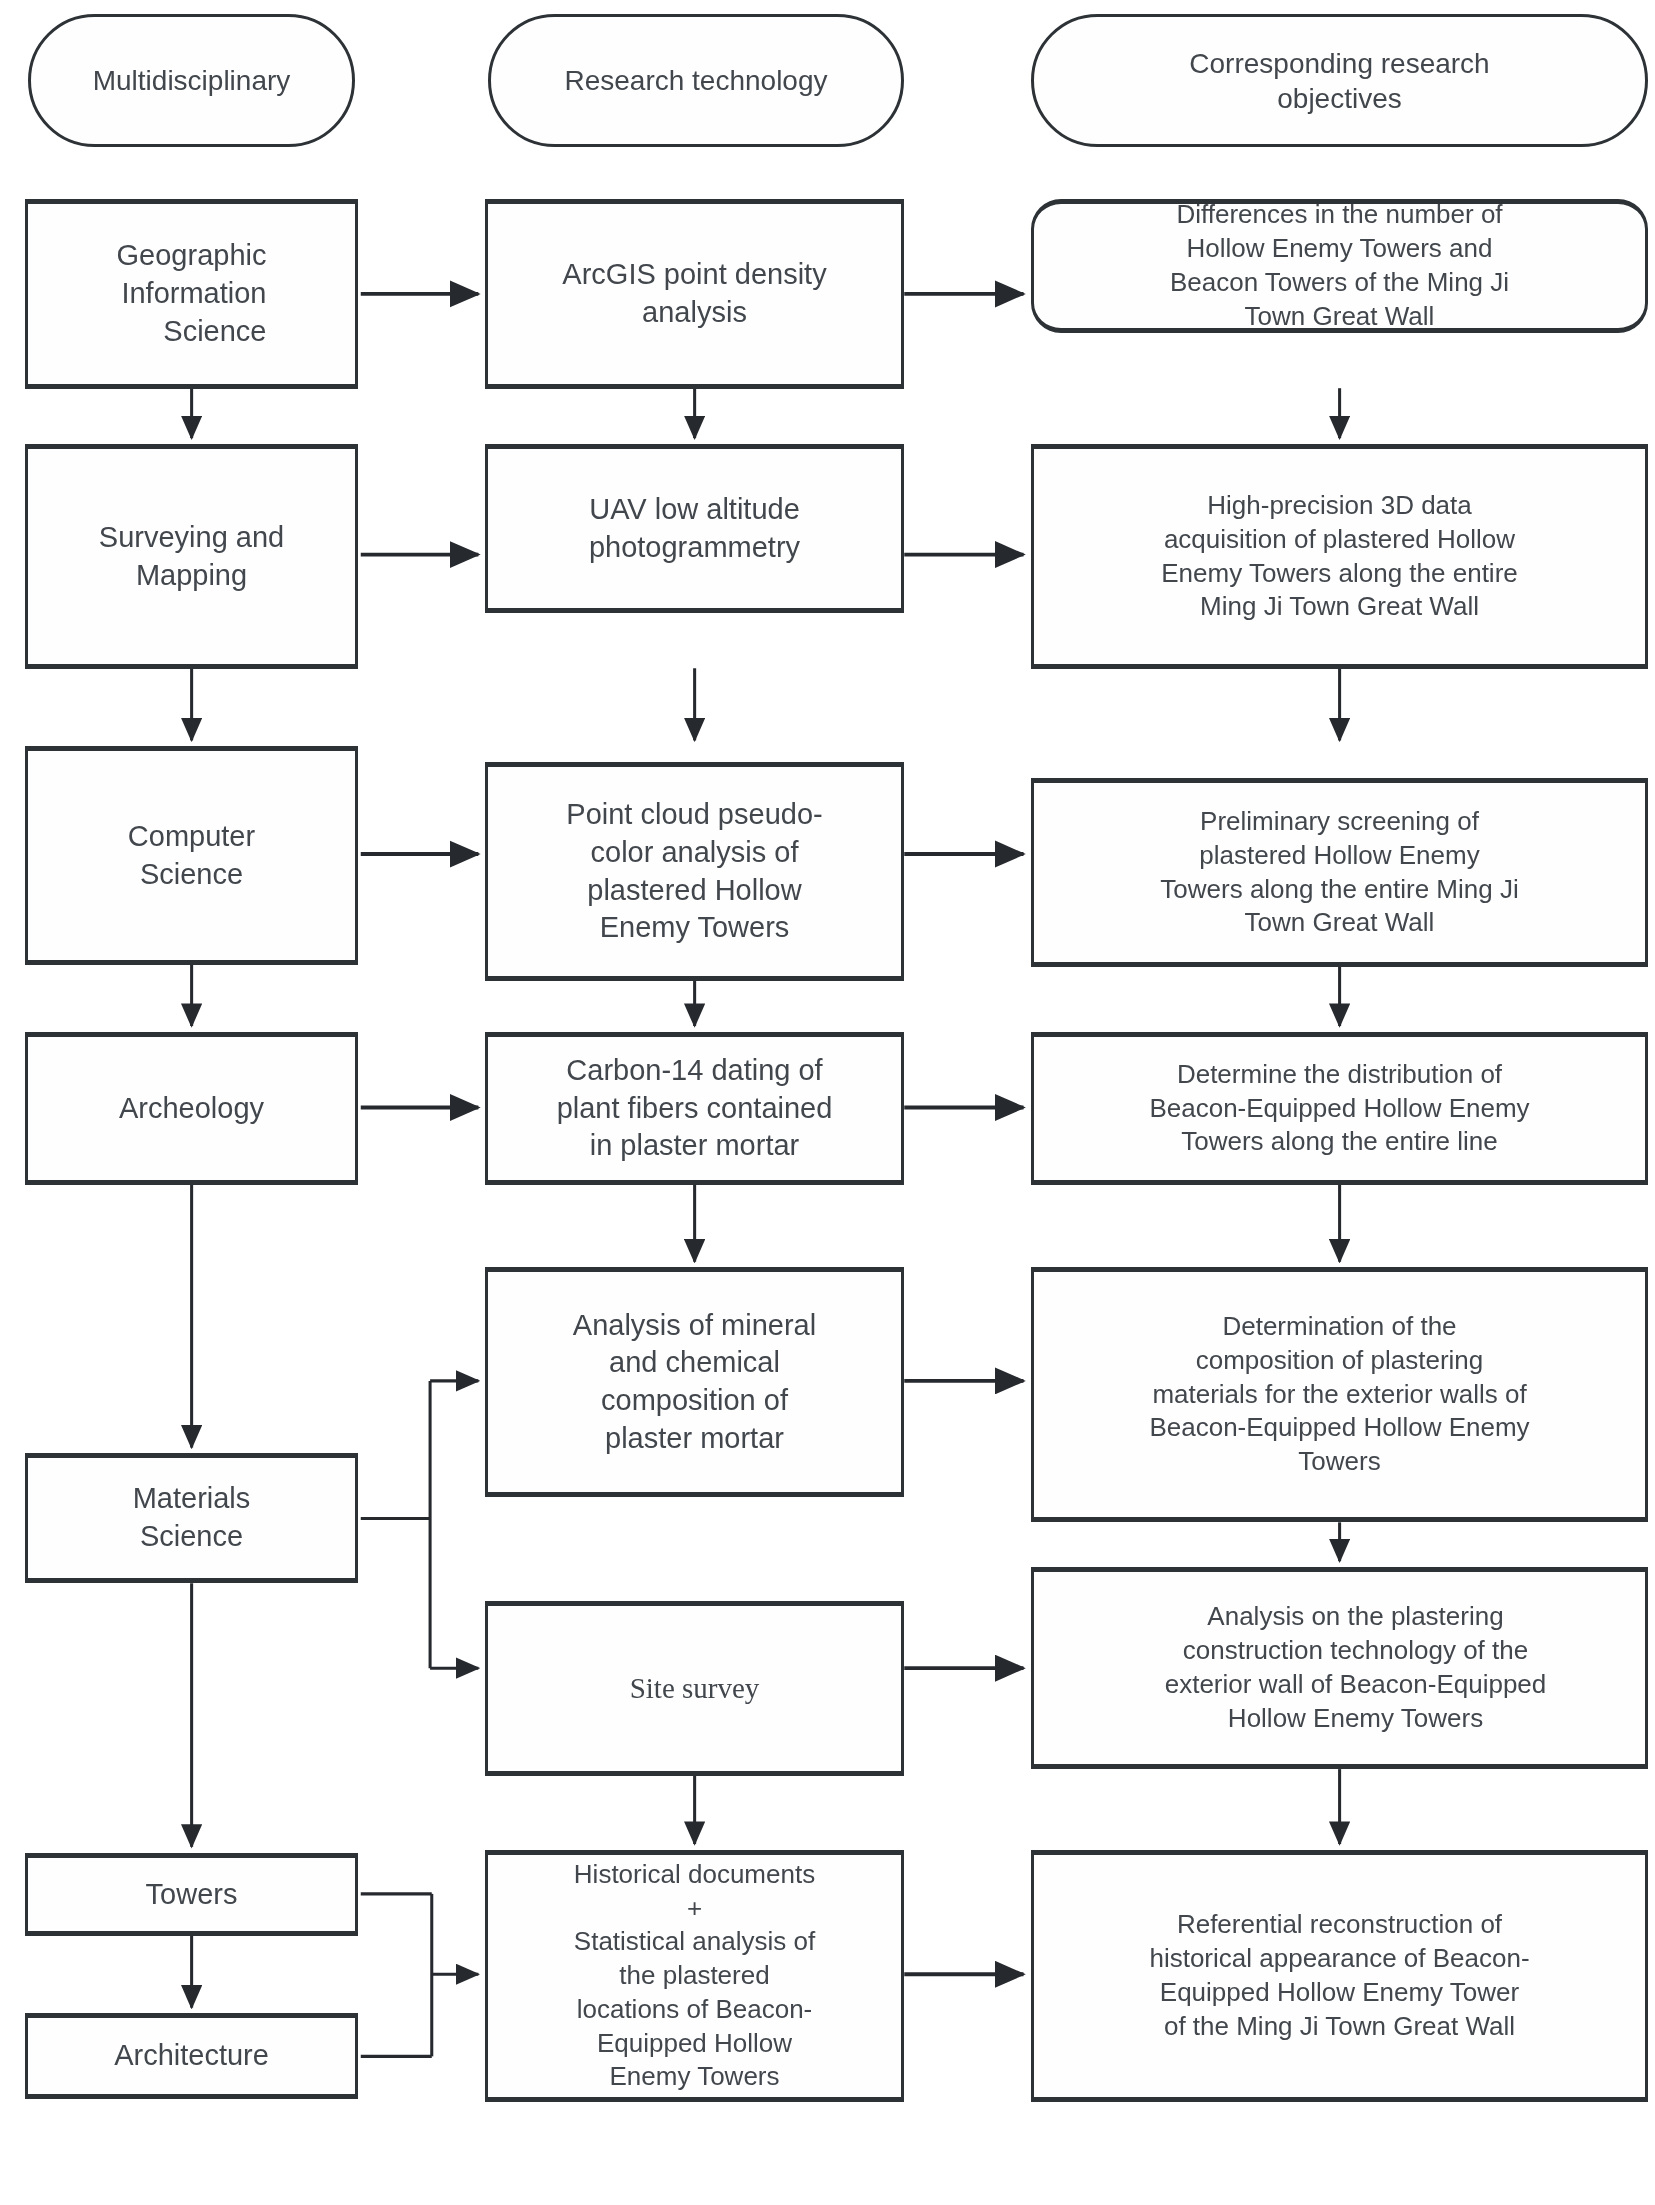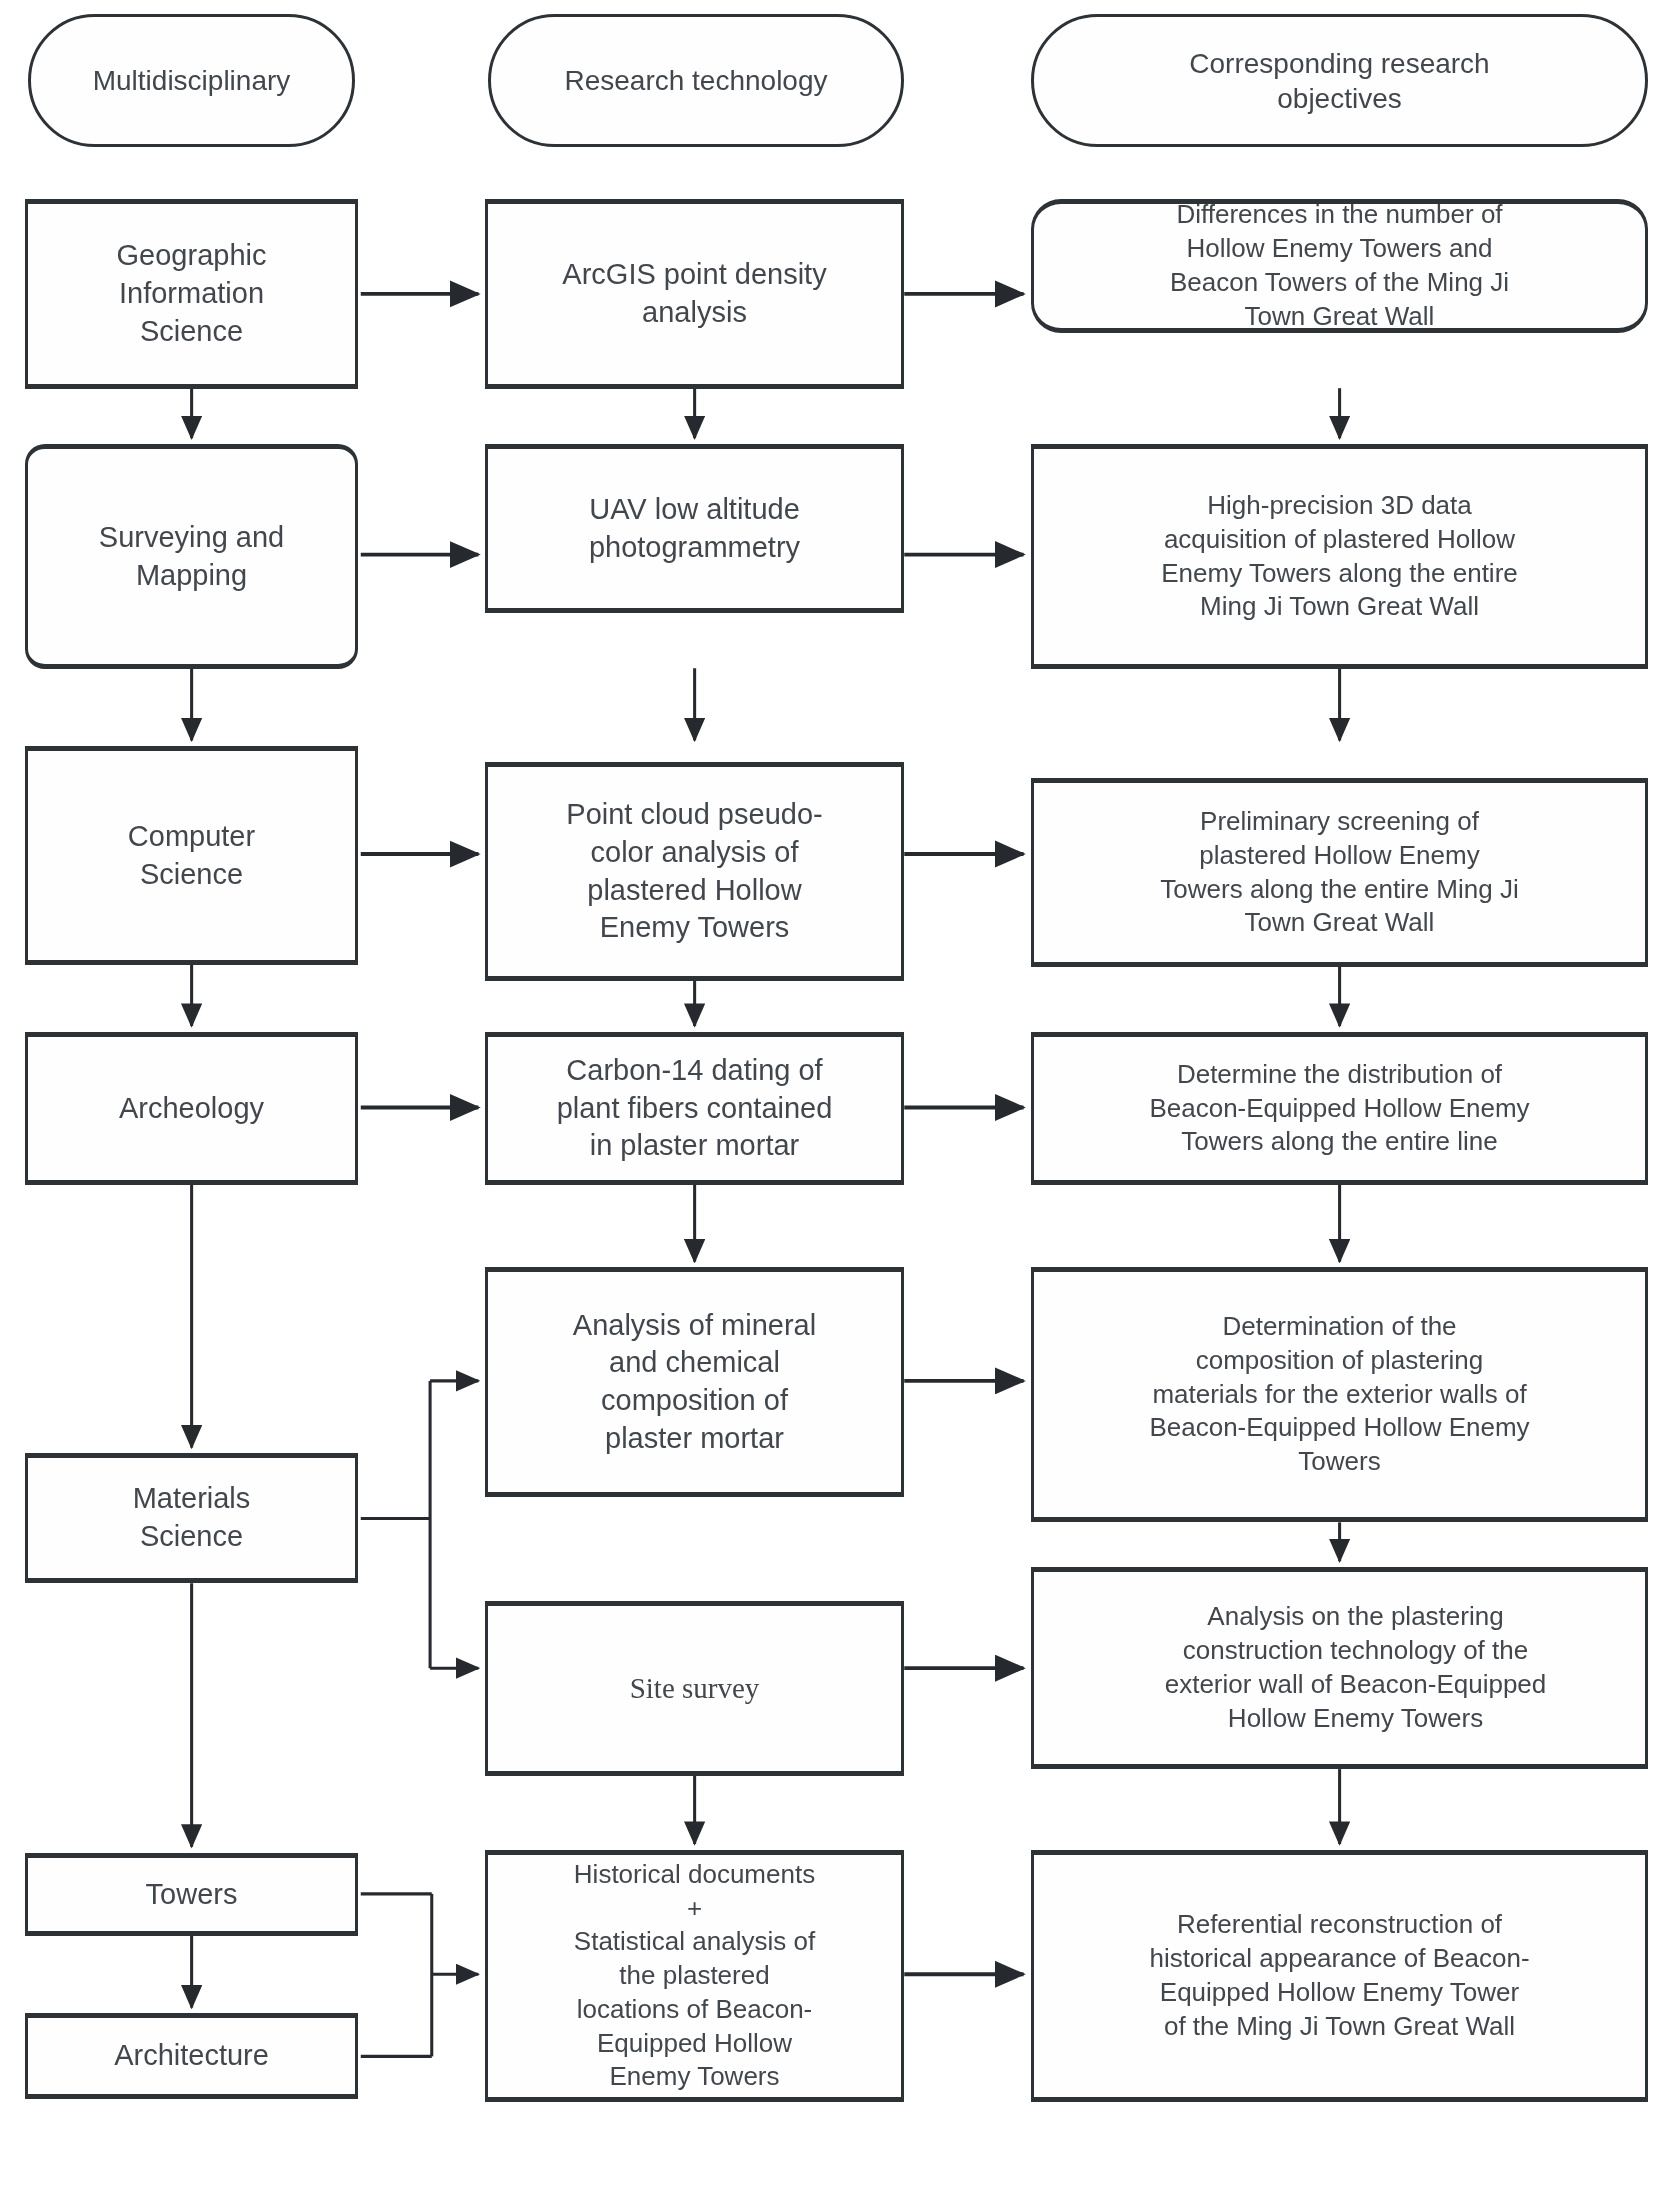--- a/index.html
+++ b/index.html
@@ -112,31 +112,31 @@
       <line x1="650" y1="3708" x2="778" y2="3708"></line>
       <line x1="778" y1="3560" x2="862" y2="3560" marker-end="url(#arr)"></line>
     </g>
   </svg>
 
   <div class="node pill" style="left:28px;top:14px;width:327px;height:133px;">Multidisciplinary</div>
   <div class="node pill" style="left:488px;top:14px;width:416px;height:133px;">Research technology</div>
   <div class="node pill" style="left:1031px;top:14px;width:617px;height:133px;">Corresponding research
 objectives</div>
 
-  <div class="node col1 fs-l" style="top:199px;height:190px;">Geographic
+  <div class="node col1 fs-l" style="top:199px;height:190px;text-align:right;">Geographic
 Information
 Science</div>
   <div class="node col2 fs-l" style="top:199px;height:190px;">ArcGIS point density
 analysis</div>
   <div class="node col3 fs-s" style="top:199px;height:134px;border-radius:30px;">Differences in the number of
 Hollow Enemy Towers and
 Beacon Towers of the Ming Ji
 Town Great Wall</div>
 
-  <div class="node col1 fs-l" style="top:444px;height:225px;border-radius:20px;">Surveying and
+  <div class="node col1 fs-l" style="top:444px;height:225px;">Surveying and
 Mapping</div>
   <div class="node col2 fs-l" style="top:444px;height:169px;">UAV low altitude
 photogrammetry</div>
   <div class="node col3 fs-s" style="top:444px;height:225px;">High-precision 3D data
 acquisition of plastered Hollow
 Enemy Towers along the entire
 Ming Ji Town Great Wall</div>
 
   <div class="node col1 fs-l" style="top:746px;height:219px;">Computer
 Science</div>

